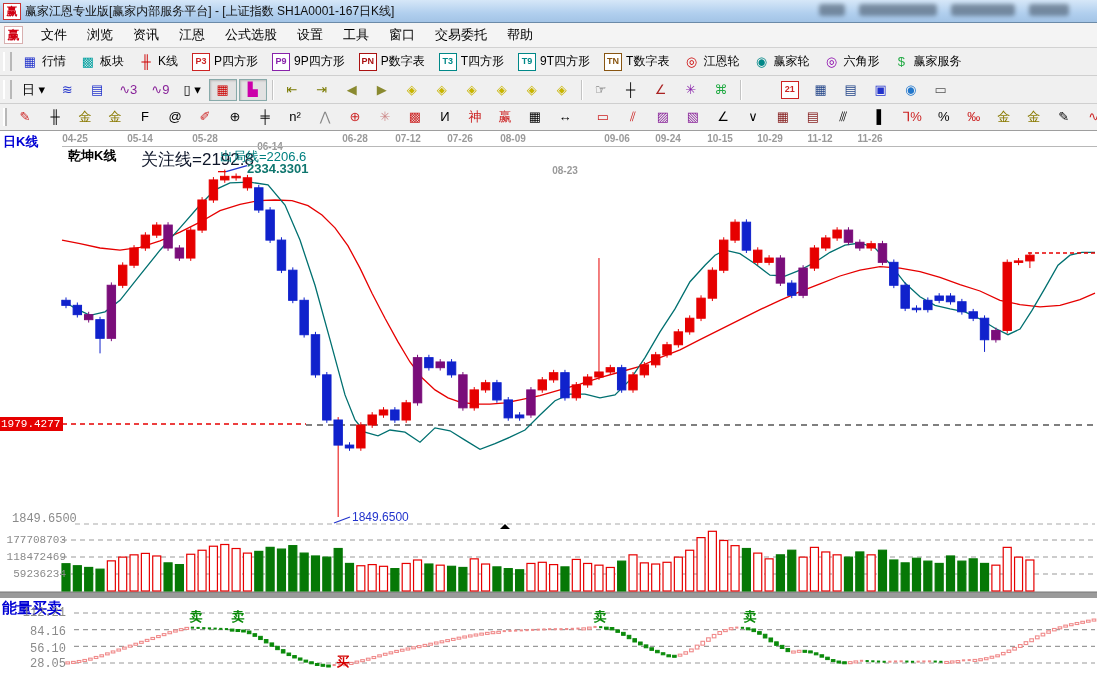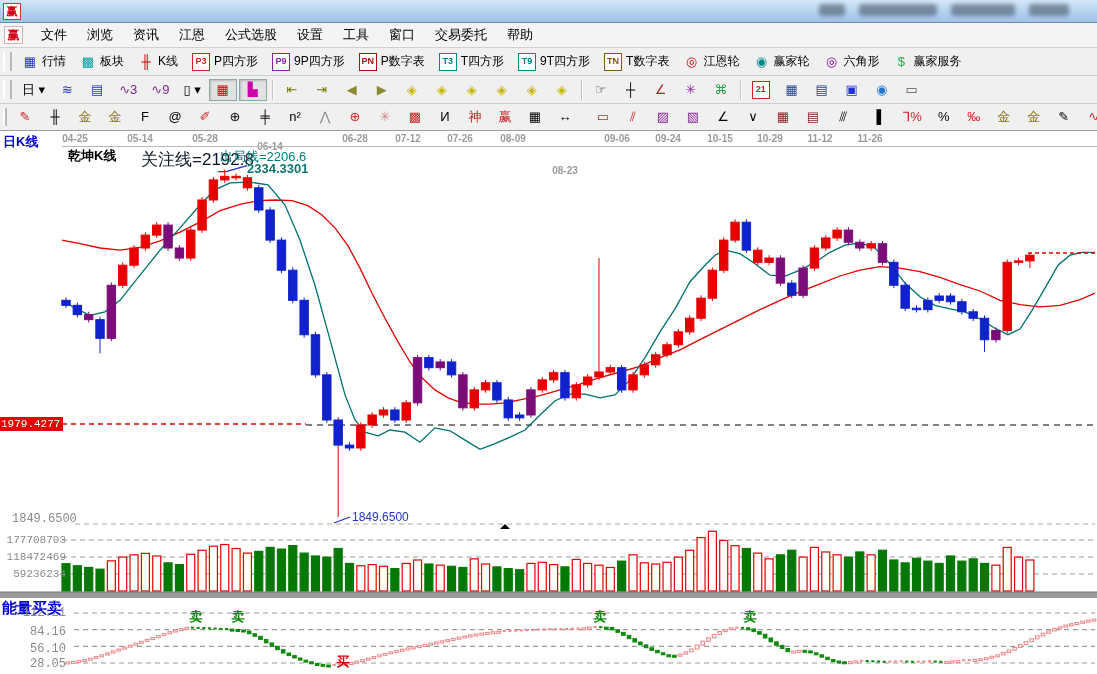--- a/index.html
+++ b/index.html
@@ -52,20 +52,21 @@
   .signal.sell{color:#0a8a0a;}
   .signal.buy{color:#d40000;}
 </style>
 </head>
 <body>
 
 <div class="window">
 
   <div class="titlebar">
     <span class="logo">赢</span>
+    <span>赢家江恩专业版[赢家内部服务平台] - [上证指数  SH1A0001-167日K线]</span>
     <span class="blurwrap">
       <span class="blurblock" style="width:26px"></span>
       <span class="blurblock" style="width:78px"></span>
       <span class="blurblock" style="width:64px"></span>
       <span class="blurblock" style="width:40px"></span>
     </span>
   </div>
 
   <div class="menubar">
     <span class="logo">赢</span>
@@ -195,21 +196,21 @@
         <span class="glyph" style="color: rgb(170, 34, 34);">∠</span>
       </span>
       <span class="tbtn">
         <span class="glyph" style="color: rgb(136, 34, 170);">✳</span>
       </span>
       <span class="tbtn">
         <span class="glyph" style="color: rgb(34, 170, 68);">⌘</span>
       </span>
       <span class="tsep"></span>
       <span class="tbtn">
-        <span class="glyph boxed" style="color: rgb(204, 34, 34); border-color: rgb(204, 34, 34);">21</span>
+        <span class="glyph boxed" style="color: rgb(204, 34, 34); border-color: rgb(204, 34, 34); margin-left: 29px;">21</span>
       </span>
       <span class="tbtn">
         <span class="glyph" style="color: rgb(34, 68, 136);">▦</span>
       </span>
       <span class="tbtn">
         <span class="glyph" style="color: rgb(34, 68, 136);">▤</span>
       </span>
       <span class="tbtn">
         <span class="glyph" style="color: rgb(34, 51, 204);">▣</span>
       </span>

